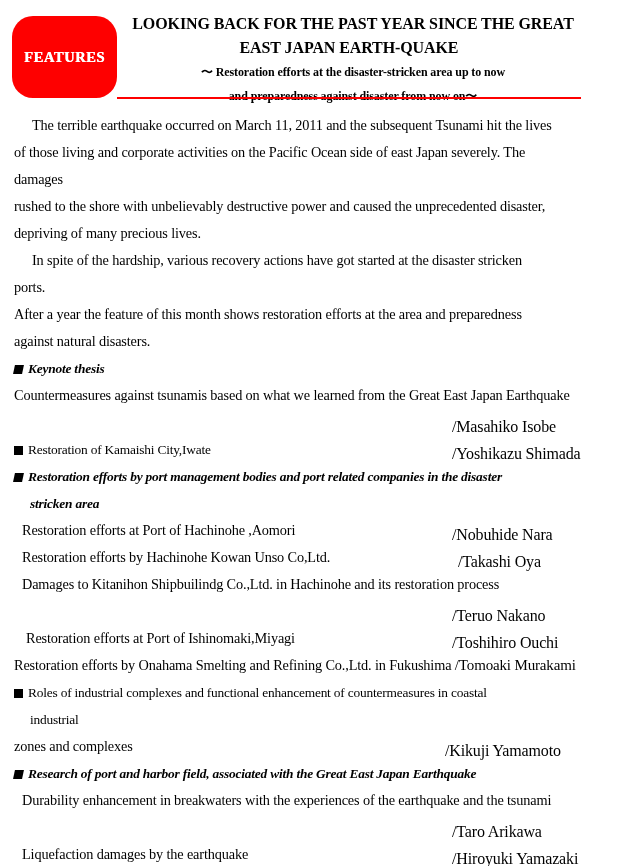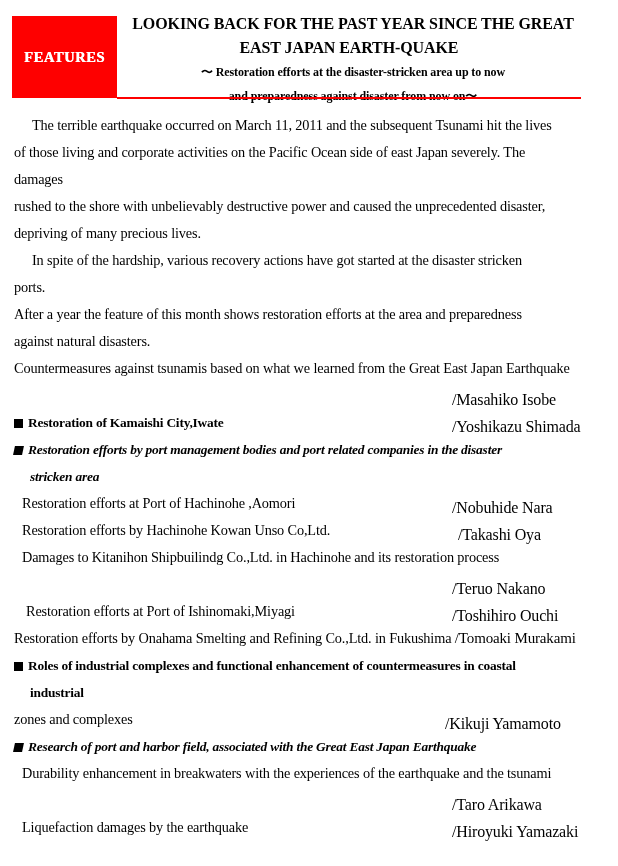--- a/index.html
+++ b/index.html
@@ -24,20 +24,21 @@
   .features-box {
     position: absolute;
     left: 12px;
     top: 16px;
     width: 105px;
     height: 82px;
     background: #fe0000;
     display: flex;
     align-items: center;
     justify-content: center;
+    border-radius: 21px;
   }
   .features-label {
     color: #ffffff;
     font-family: "Liberation Serif", "DejaVu Serif", serif;
     font-weight: bold;
     font-size: 14.5px;
     letter-spacing: 0.6px;
     text-shadow: 0.5px 0 0 #ffffff;
   }
   .title-block {
@@ -94,21 +95,21 @@
   
   .i-para   { padding-left: 14px; }
   .i-para2  { padding-left: 14px; text-indent: 18px; }
   .i-item   { padding-left: 22px; }
   .i-item-s { padding-left: 26px; }
   .i-head   { padding-left: 14px; }
   .i-head2  { padding-left: 30px; }
 
   
   .hd {
-    font-weight: bold;
+    font-weight: normal;
     font-size: 13.4px;
     letter-spacing: -0.2px;
   }
   .hd-i {
     font-weight: bold;
     font-style: italic;
     font-size: 13.4px;
     letter-spacing: -0.2px;
   }
 
@@ -161,20 +162,23 @@
   <div class="line i-para">of those living and corporate activities on the Pacific Ocean side of east Japan severely. The</div>
   <div class="line i-para">damages</div>
   <div class="line i-para">rushed to the shore with unbelievably destructive power and caused the unprecedented disaster,</div>
   <div class="line i-para">depriving of many precious lives.</div>
 
   <div class="line i-para2">In spite of the hardship, various recovery actions have got started at the disaster stricken</div>
   <div class="line i-para">ports.</div>
   <div class="line i-para">After a year the feature of this month shows restoration efforts at the area and preparedness</div>
   <div class="line i-para">against natural disasters.</div>
 
+  <div class="line i-head">
+    <span class="sq slant"></span><span class="hd-i">Keynote thesis</span>
+  </div>
   <div class="line i-para">
     <span class="txt">Countermeasures against tsunamis based on what we learned from the Great East Japan Earthquake</span>
   </div>
   <div class="line">
     <span class="author">/Masahiko Isobe</span>
   </div>
 
   <div class="line i-head">
     <span class="sq"></span><span class="hd">Restoration of Kamaishi City,Iwate</span>
     <span class="author">/Yoshikazu Shimada</span>

